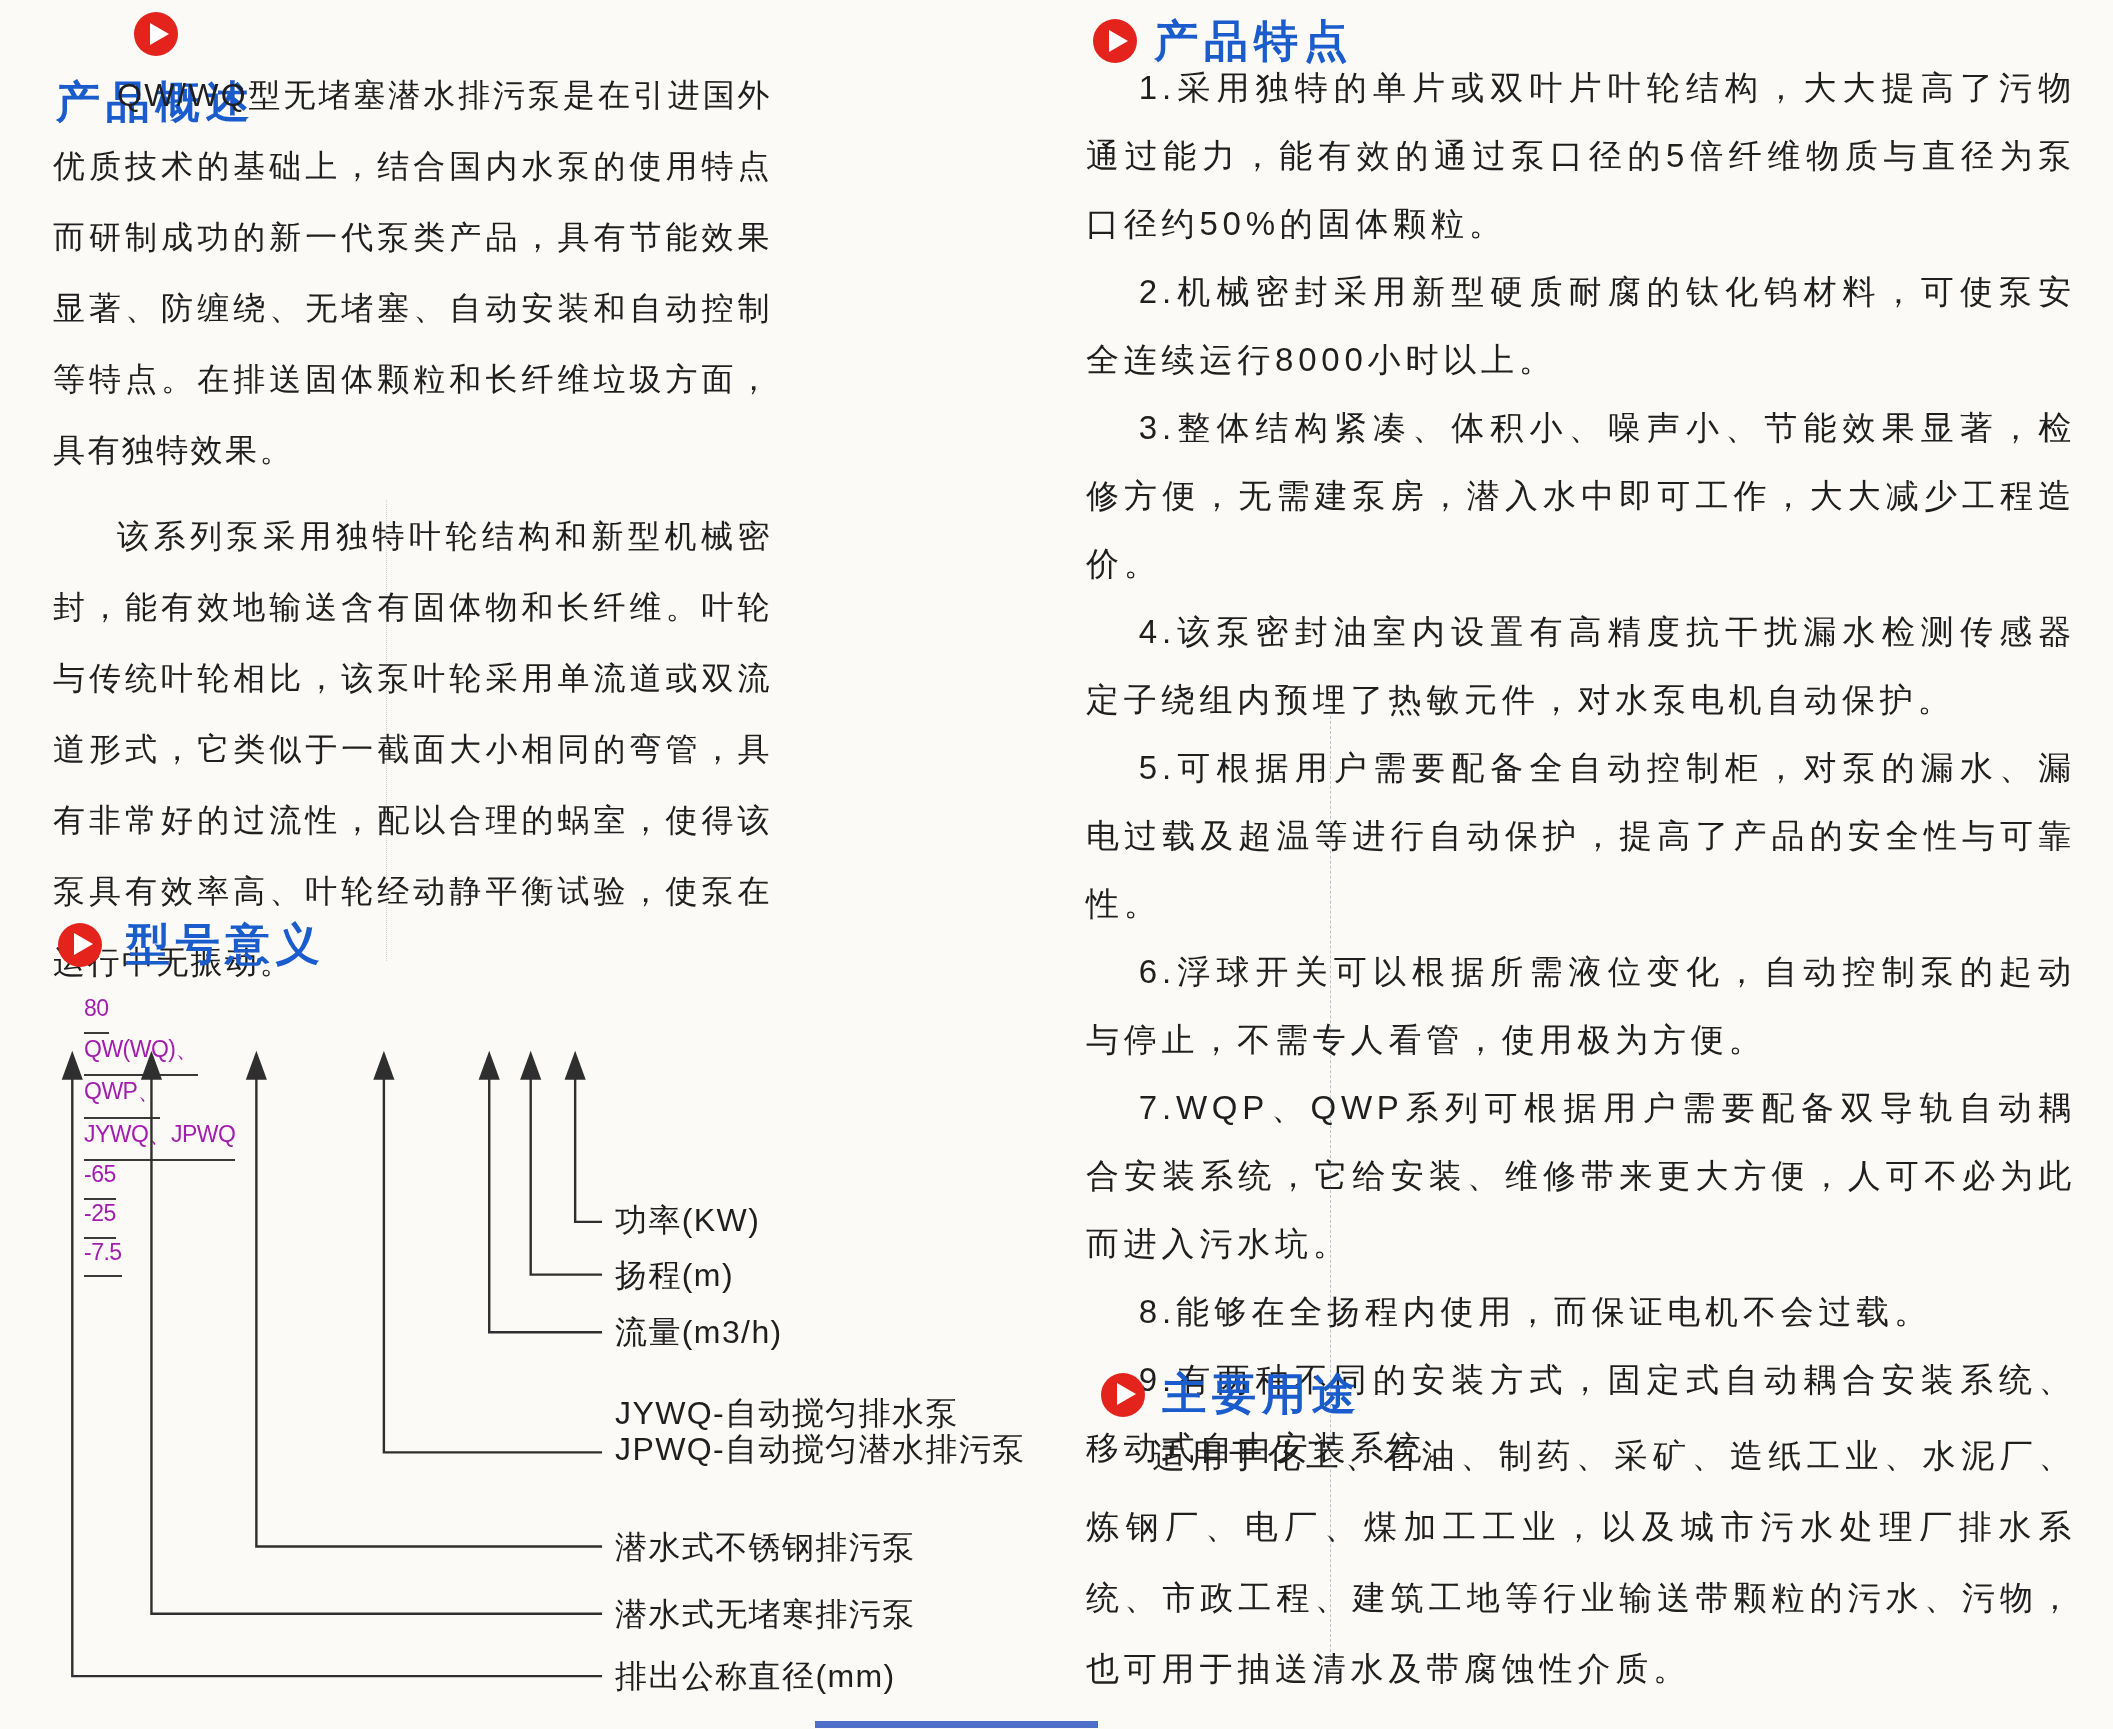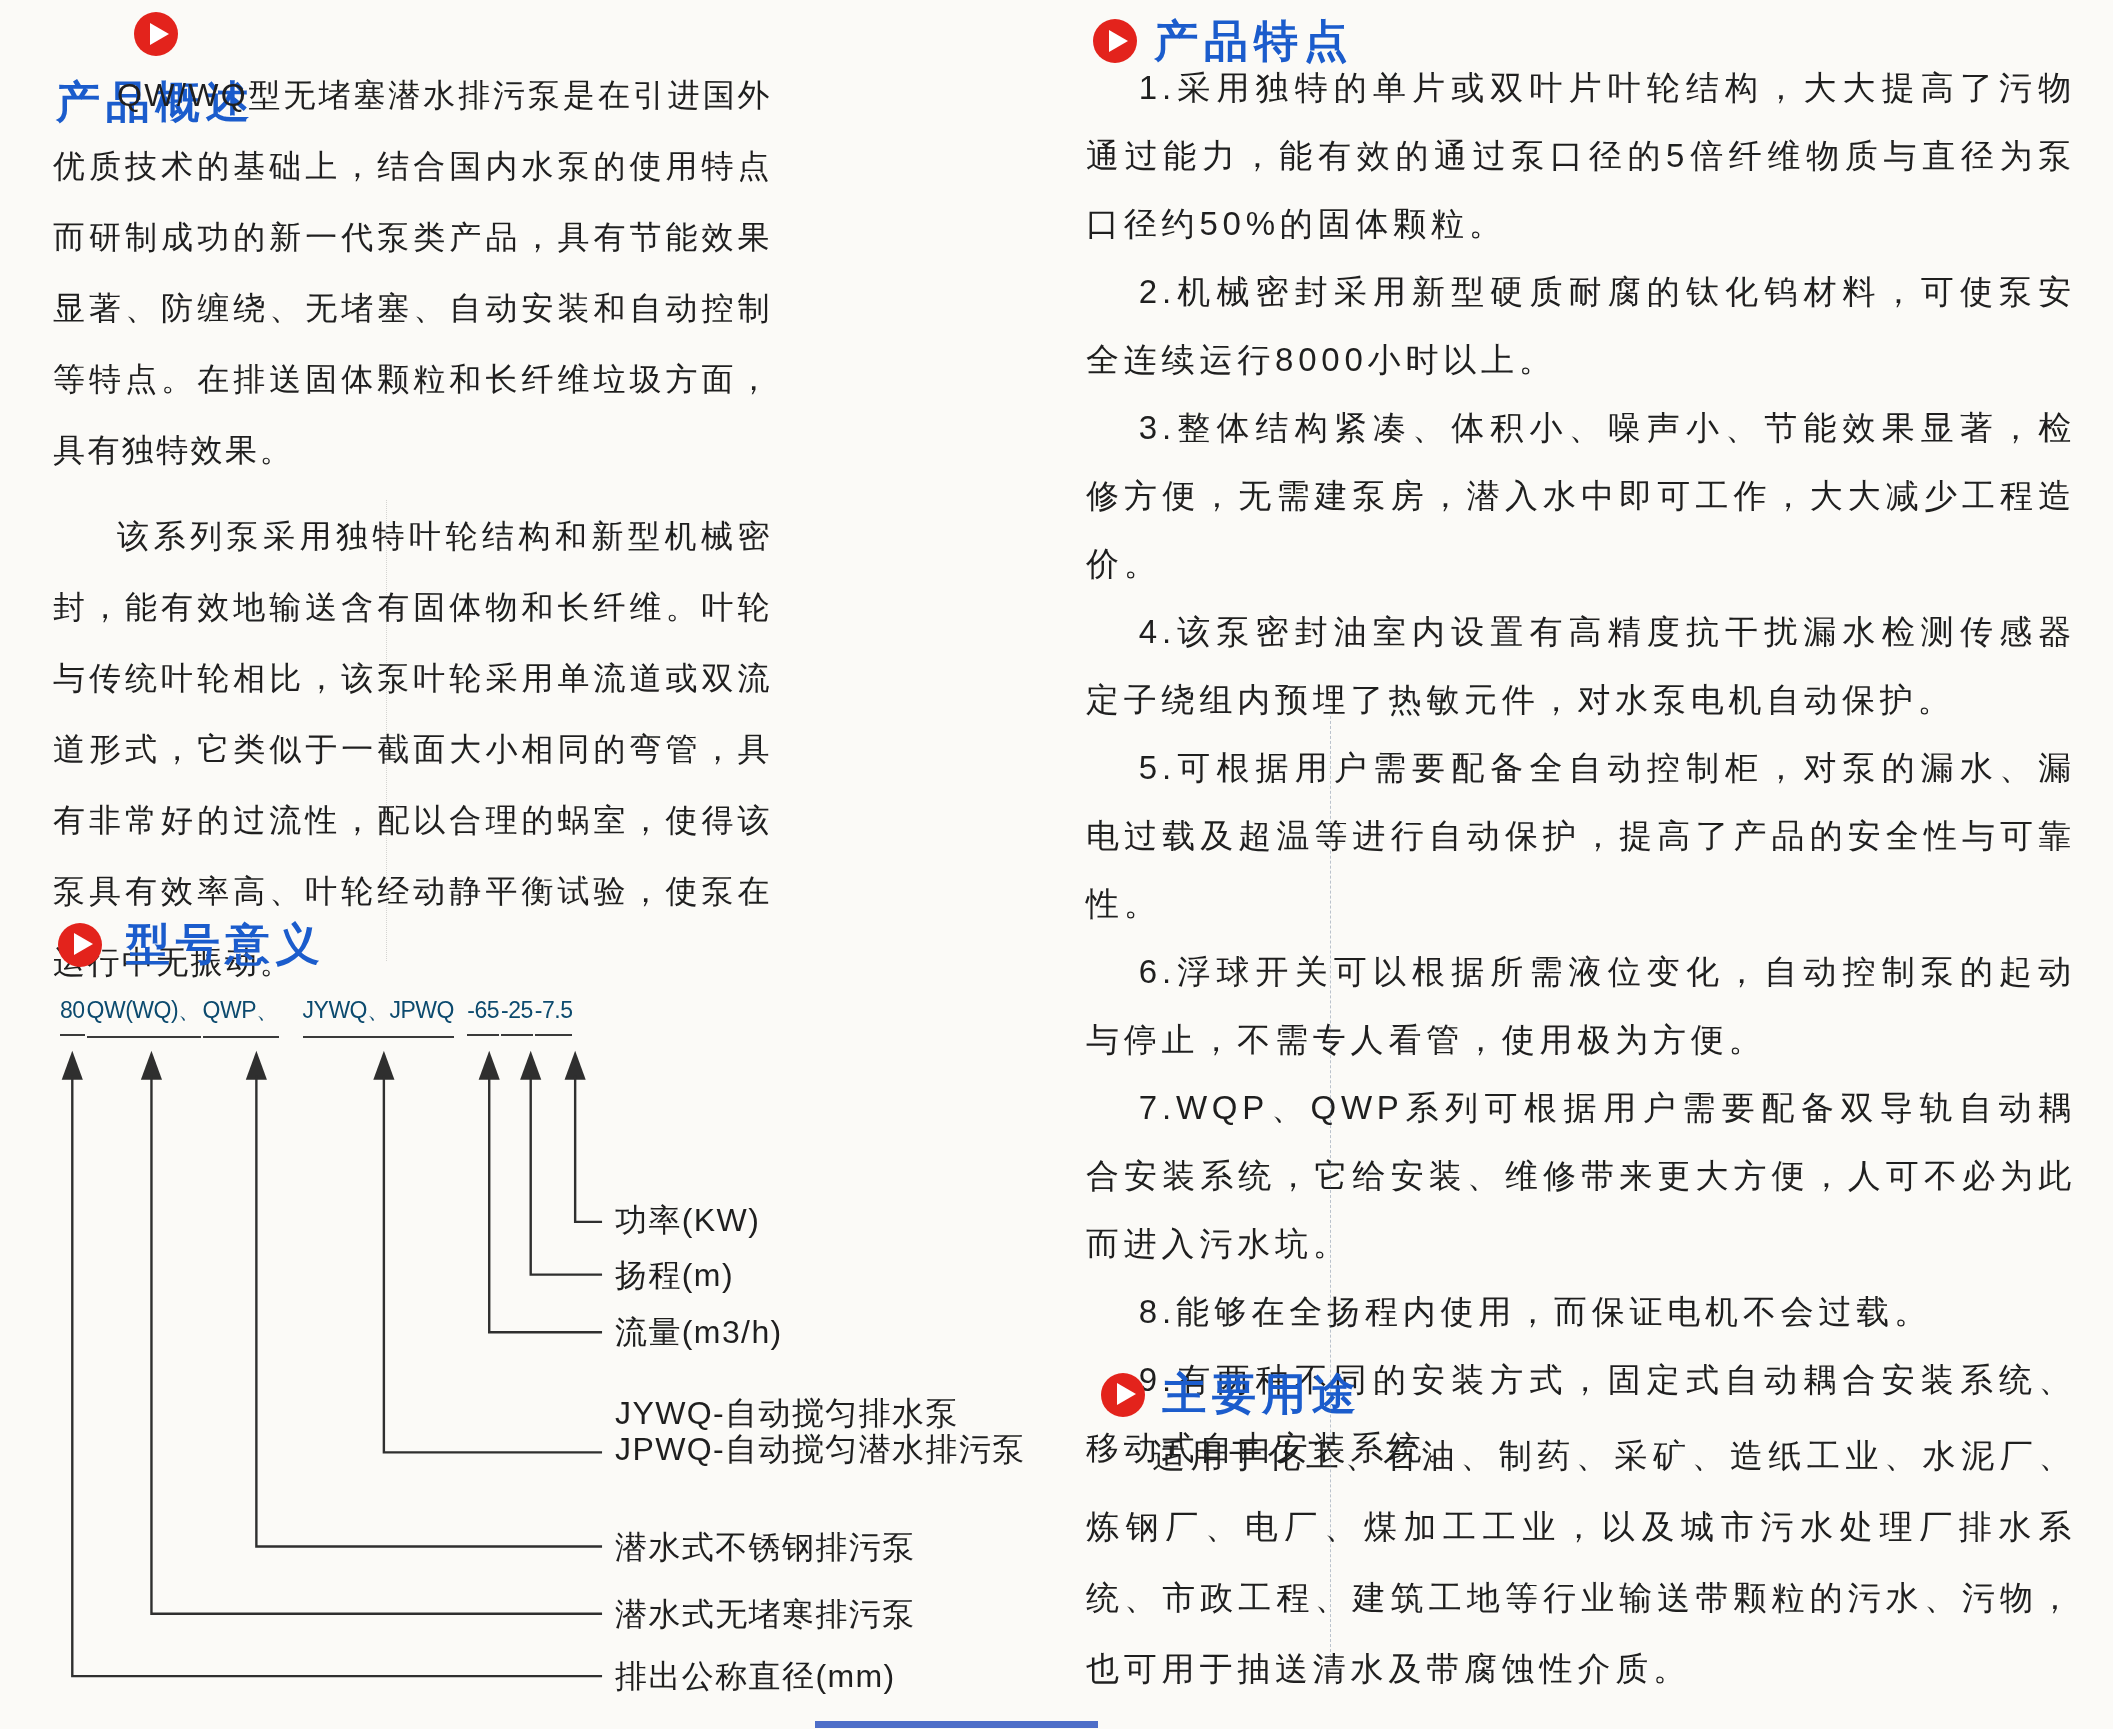--- a/index.html
+++ b/index.html
@@ -28,21 +28,21 @@
     position:absolute;left:53px;top:60px;width:719px;
     font-size:32px;line-height:71px;letter-spacing:2.4px;
     text-align:justify;
   }
   .overview-text p{margin:0;text-indent:2em;}
   .overview-text p + p{margin-top:15.4px;}
   
   .model-code{
     position:absolute;left:60px;top:995px;
     display:flex;align-items:baseline;
-    font-size:23px;letter-spacing:-0.5px;color:#0c4a6e;white-space:nowrap;
+    font-size:23px;letter-spacing:-0.5px;color:#a21caf;white-space:nowrap;flex-direction:column;
   }
   .model-seg{border-bottom:2.9px solid #3a3a3a;padding-bottom:9.6px;}
   .model-seg + .model-seg{margin-left:2px;}
   .model-seg:nth-child(4){margin-left:24px;}
   .model-seg:nth-child(5){margin-left:13.4px;}
   #diagram-svg{position:absolute;left:0;top:0;pointer-events:none;}
   .dlabel{
     position:absolute;left:519px;
     font-size:32px;line-height:38px;letter-spacing:1.4px;
     white-space:nowrap;color:#1f1f1f;

